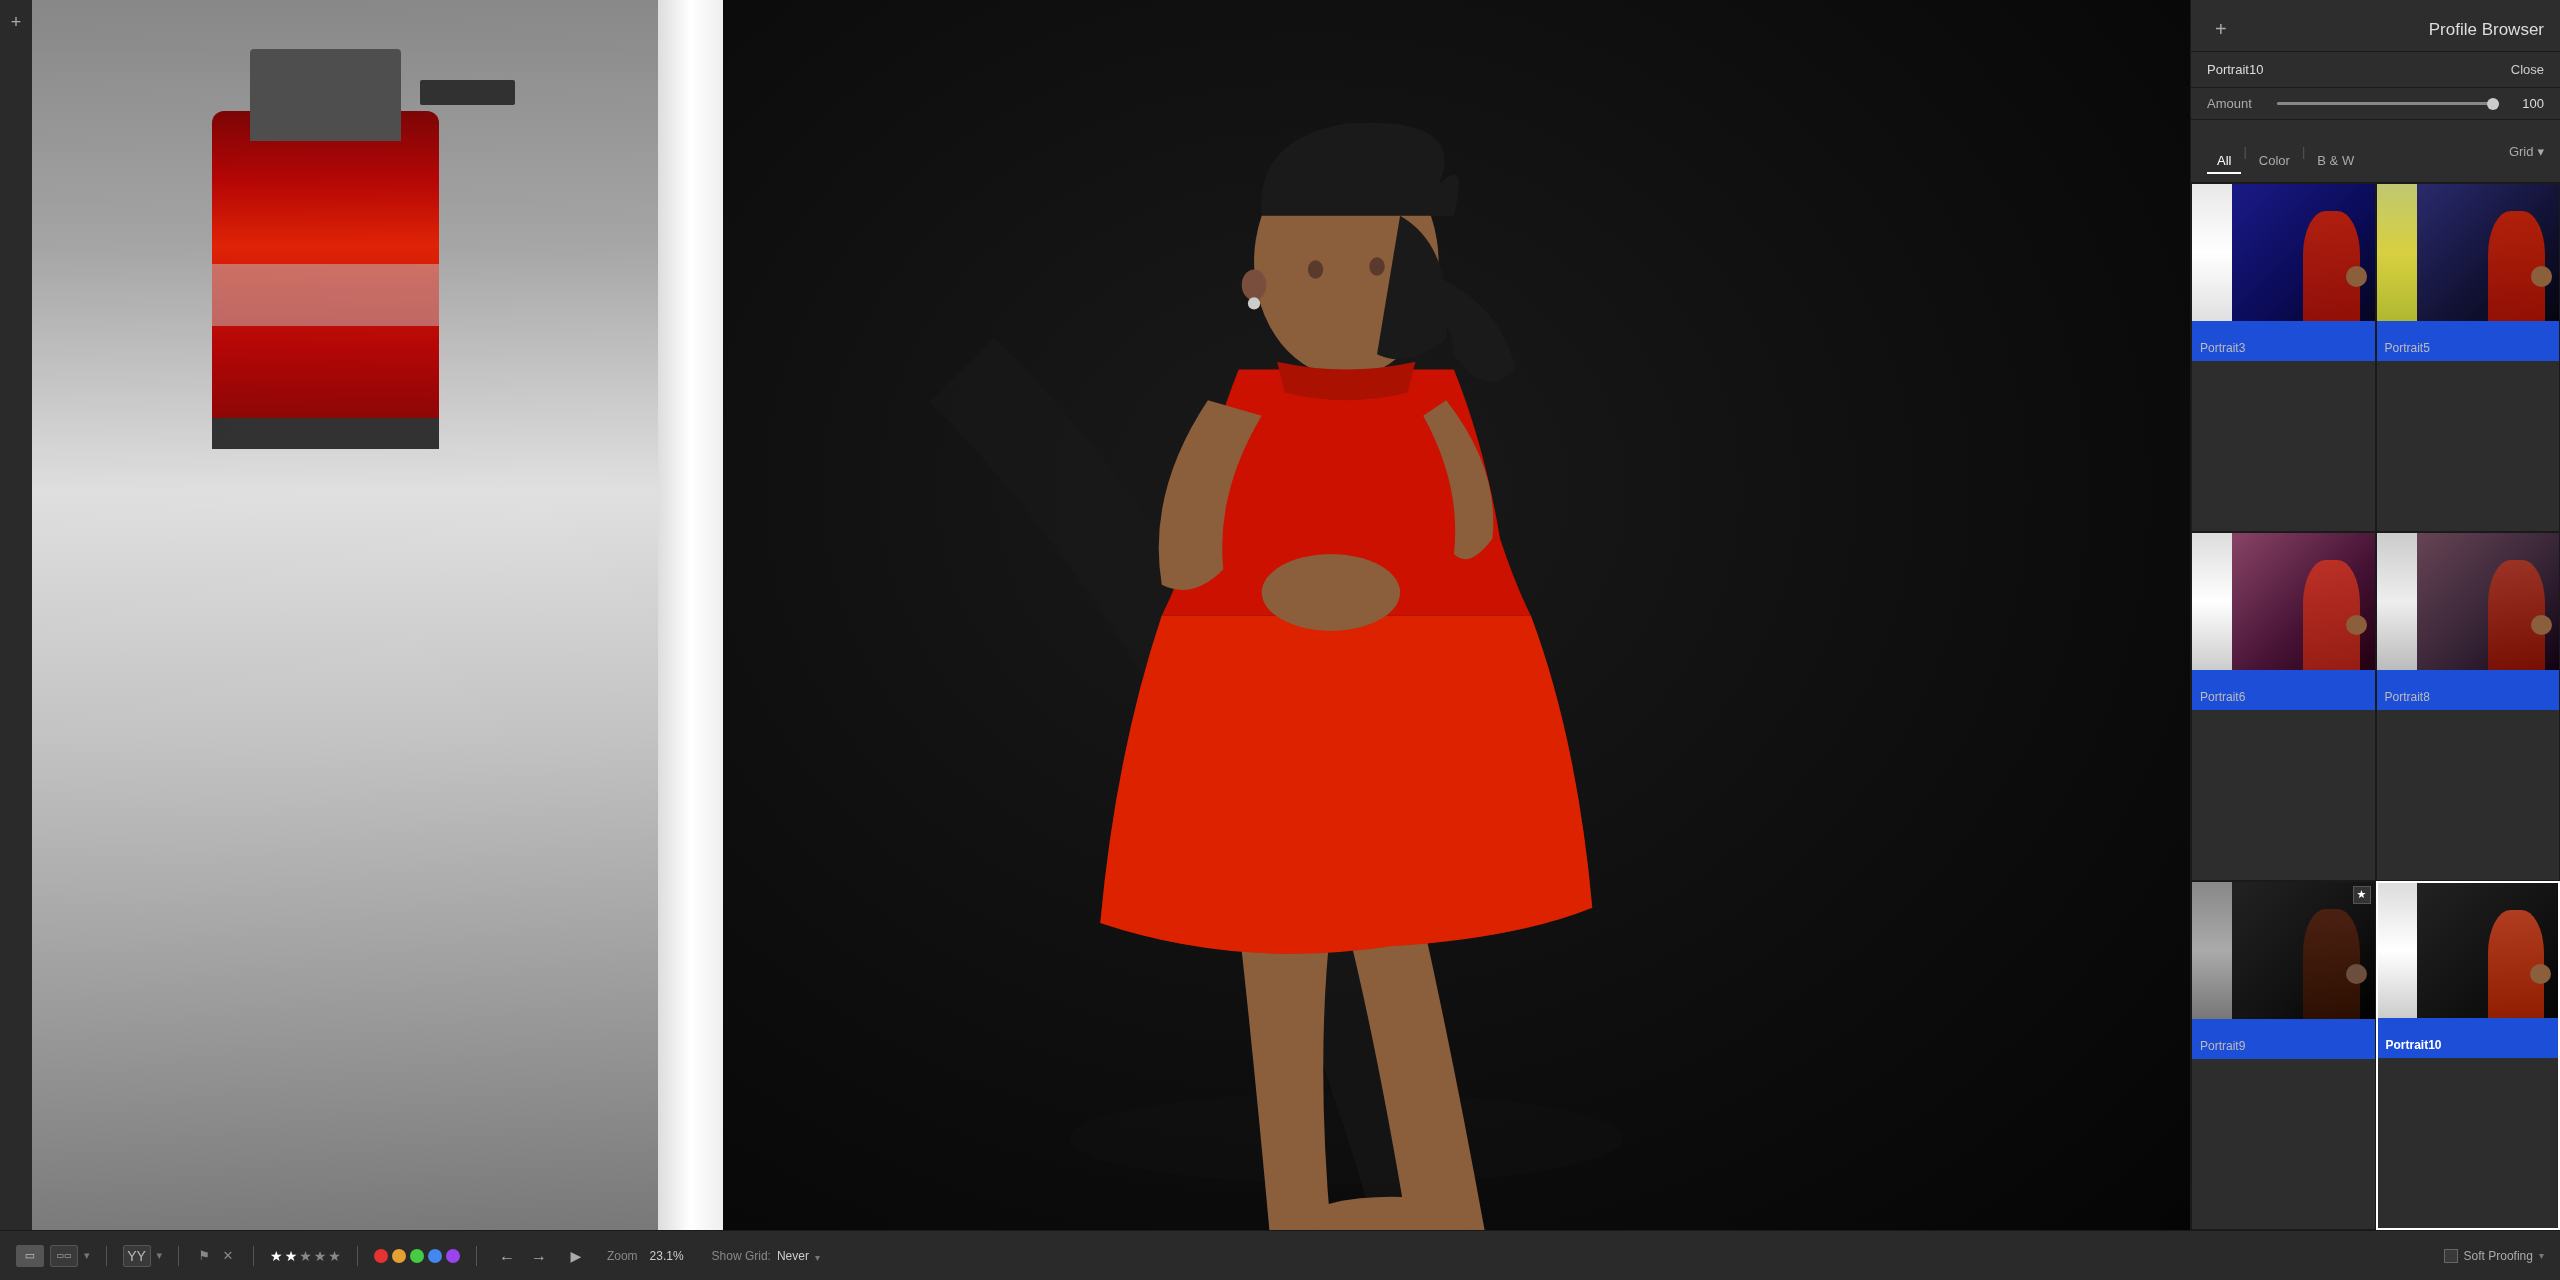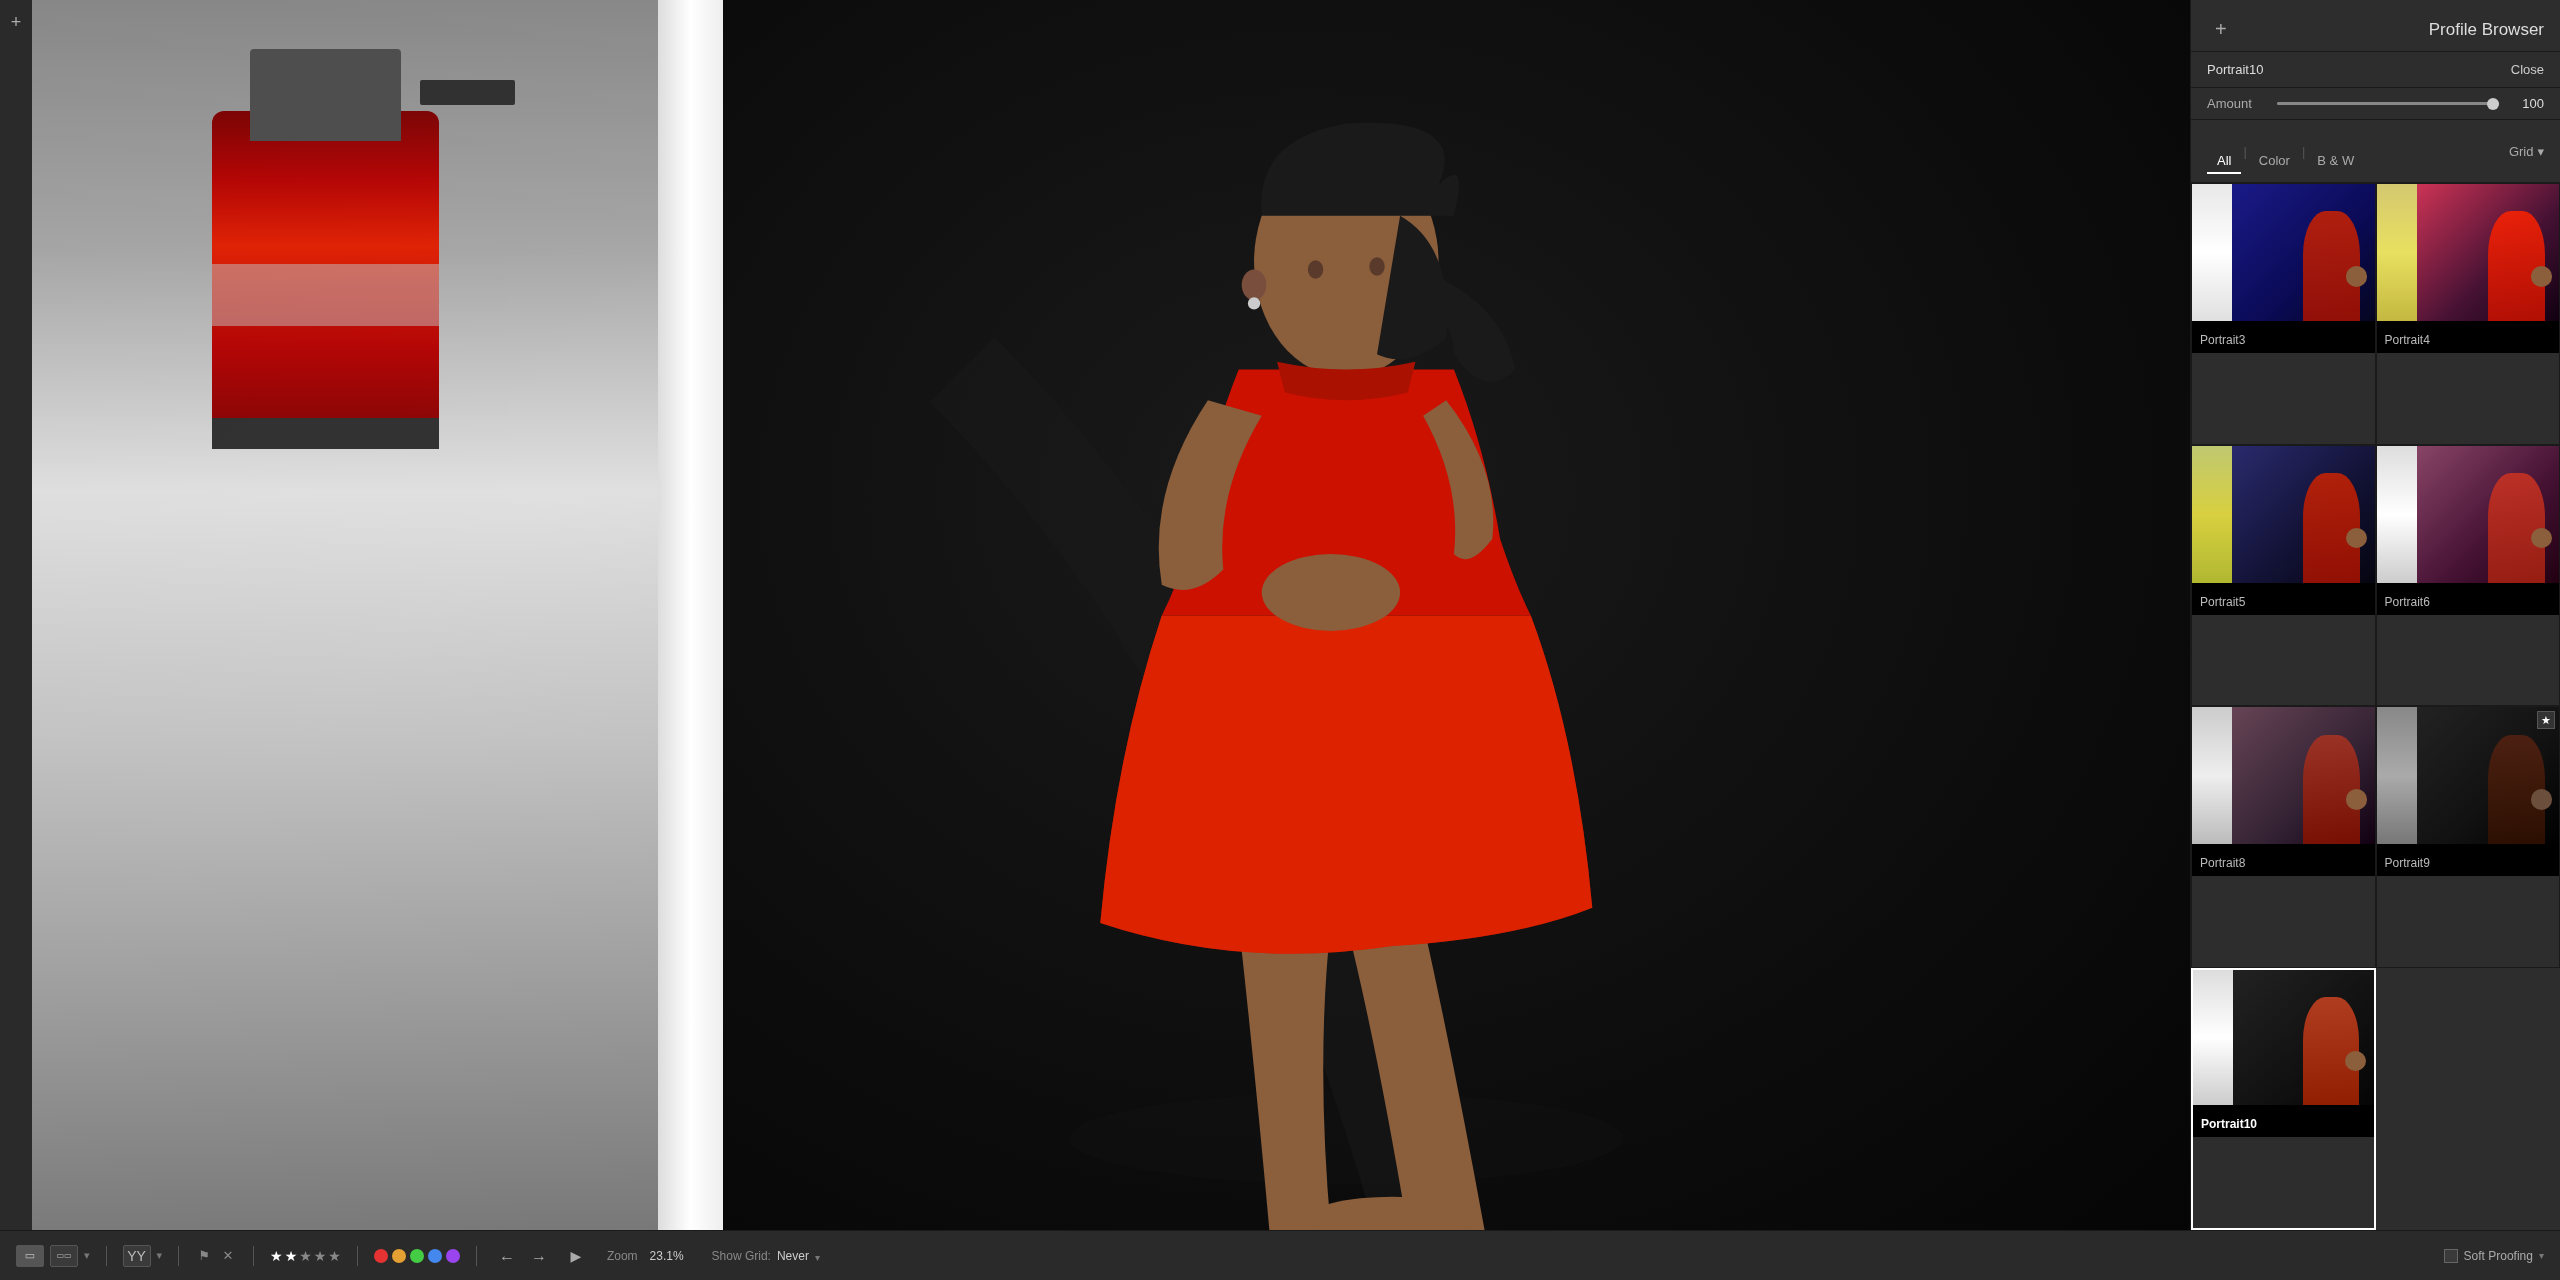--- a/index.html
+++ b/index.html
@@ -241,22 +241,22 @@
     .profile-thumb {
       width: 100%;
       aspect-ratio: 4/3;
       position: relative;
       overflow: hidden;
     }
 
     .profile-label {
       font-size: 12px;
       color: #bbb;
-      padding: 12px 8px 6px 8px;
-      background: #000000;
+      padding: 20px 8px 6px 8px;
+      background: #1d4ed8;
     }
 
     .star-badge {
       position: absolute;
       top: 4px;
       right: 4px;
       width: 18px;
       height: 18px;
       background: #333;
       border: 1px solid #555;
@@ -569,34 +569,20 @@
               <div style="width:100%;height:100%;background:linear-gradient(135deg,#1a1a88 0%,#0a0a55 60%,#050520 100%);position:relative;">
                 <div style="position:absolute;bottom:0;right:10%;width:40%;height:80%;background:linear-gradient(180deg,#cc2200,#aa1100);border-radius:40% 40% 0 0;opacity:0.85;"></div>
                 <div style="position:absolute;bottom:25%;right:5%;width:15%;height:15%;background:#8B5E3C;border-radius:50%;"></div>
               </div>
             </div>
           </div>
         </div>
         <div class="profile-label">Portrait3</div>
       </div>
 
-      <div class="profile-cell">
-        <div class="profile-thumb">
-          <div class="thumb-split" style="height:100%;">
-            <div class="thumb-left-strip" style="background:linear-gradient(180deg,#d4c870 0%,#e8e060 50%,#c4b840 100%);"></div>
-            <div class="thumb-right-content">
-              <div style="width:100%;height:100%;background:linear-gradient(135deg,#cc3355 0%,#441133 60%,#110011 100%);position:relative;">
-                <div style="position:absolute;bottom:0;right:10%;width:40%;height:80%;background:linear-gradient(180deg,#ff2200,#cc1100);border-radius:40% 40% 0 0;opacity:0.85;"></div>
-                <div style="position:absolute;bottom:25%;right:5%;width:15%;height:15%;background:#8B5E3C;border-radius:50%;"></div>
-              </div>
-            </div>
-          </div>
-        </div>
-        <div class="profile-label">Portrait4</div>
-      </div>
 
       <div class="profile-cell">
         <div class="profile-thumb">
           <div class="thumb-split" style="height:100%;">
             <div class="thumb-left-strip" style="background:linear-gradient(180deg,#c0c870 0%,#d8d040 50%,#b0b830 100%);"></div>
             <div class="thumb-right-content">
               <div style="width:100%;height:100%;background:linear-gradient(135deg,#2a2a6e 0%,#111133 60%,#050510 100%);position:relative;">
                 <div style="position:absolute;bottom:0;right:10%;width:40%;height:80%;background:linear-gradient(180deg,#cc2200,#aa1100);border-radius:40% 40% 0 0;opacity:0.85;"></div>
                 <div style="position:absolute;bottom:25%;right:5%;width:15%;height:15%;background:#8B5E3C;border-radius:50%;"></div>
               </div>

